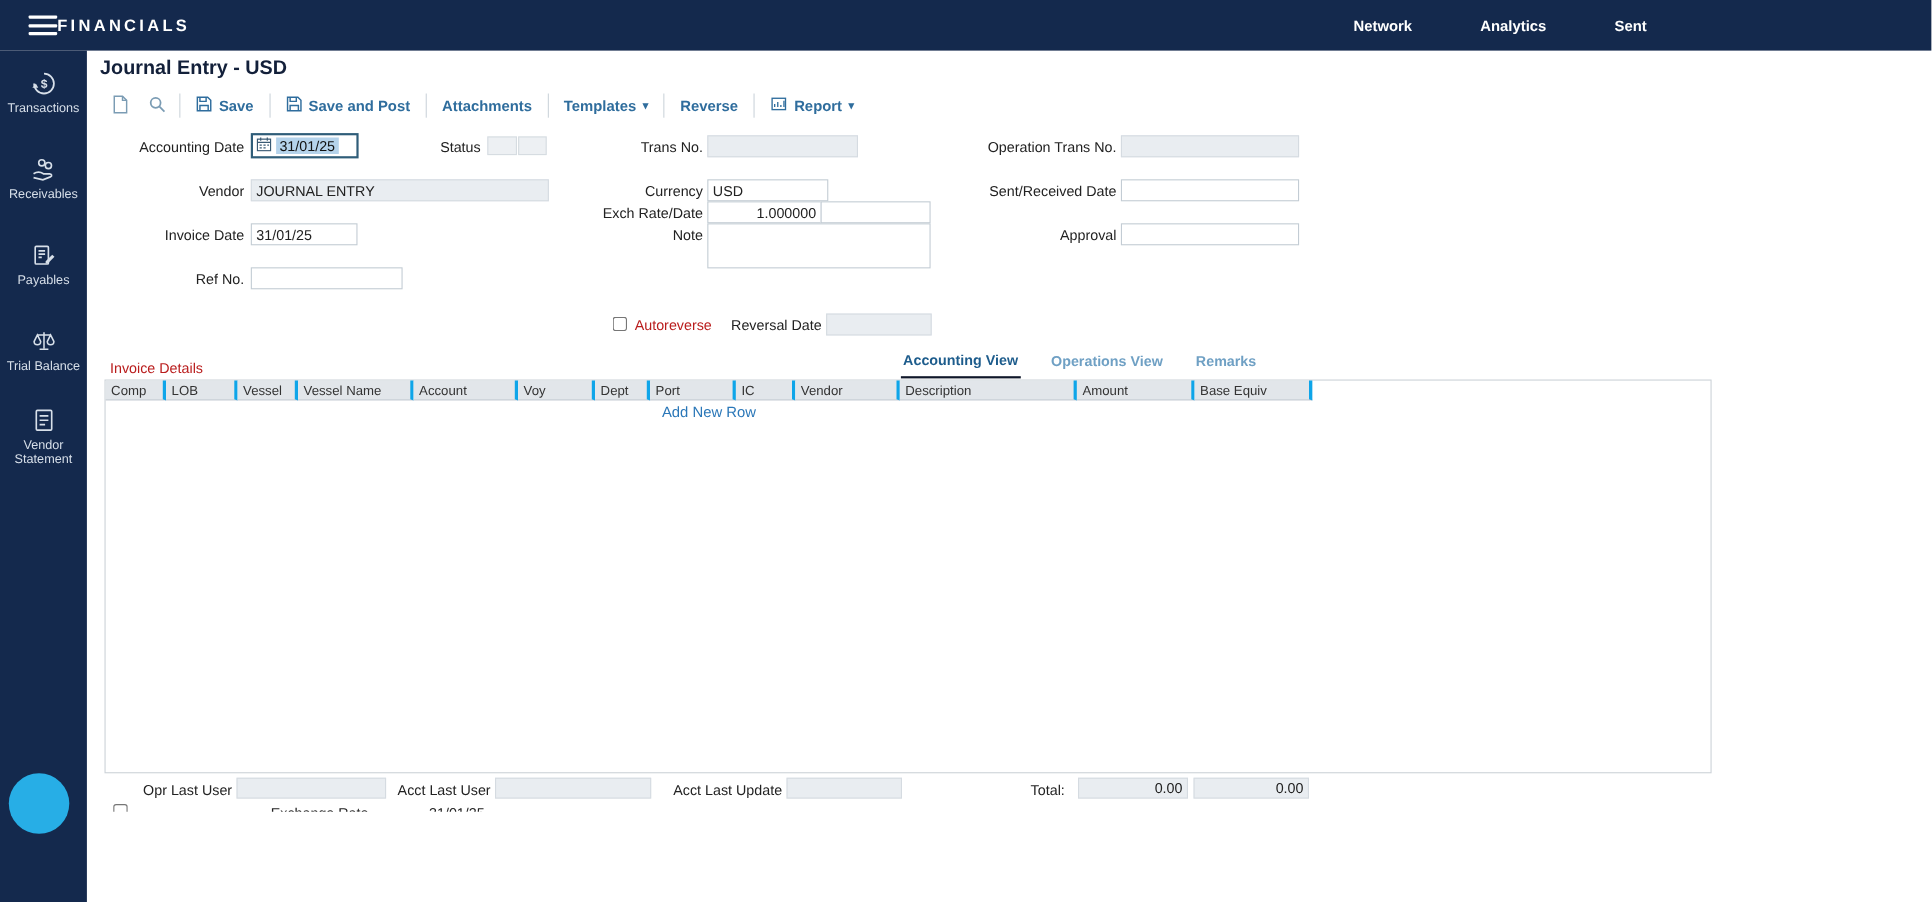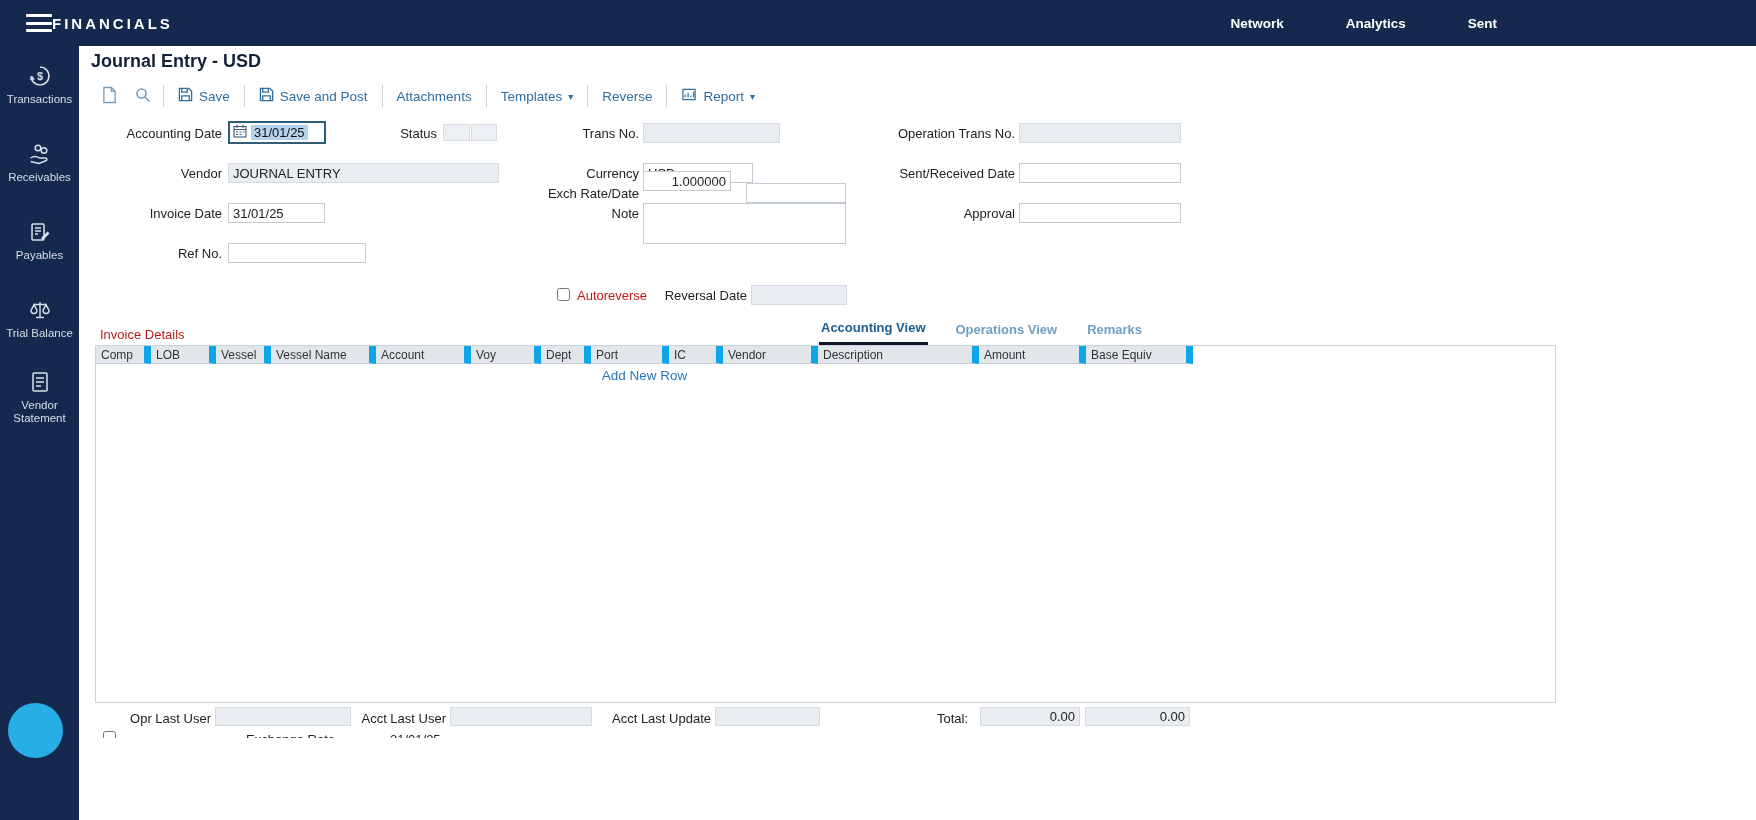--- a/index.html
+++ b/index.html
@@ -26,21 +26,21 @@
   .fab { position:absolute; left:8px; top:657px; width:55px; height:55px; border-radius:50%;
          background:#27aee6; border:none; cursor:pointer; }
 
   
   .main { position:absolute; left:79px; top:46px; width:1677px; height:774px; background:#fff; overflow:hidden; }
   .page-title { position:absolute; left:12px; top:5px; font-size:18px; font-weight:bold; color:#13203a; }
 
   .toolbar { position:absolute; left:14px; top:36px; height:28px; display:flex; align-items:center; }
   .tico { background:none; border:none; cursor:pointer; padding:0 9px; display:flex; align-items:center; }
   .tbtn { background:none; border:none; cursor:pointer; padding:0 11px; display:flex; align-items:center;
-          gap:6px; color:#2f6d9d; font-weight:normal; font-size:13.5px; font-family:inherit; }
+          gap:6px; color:#2f6d9d; font-weight:bold; font-size:13.5px; font-family:inherit; }
   .tsep { width:1px; height:22px; background:#ccd4db; margin:0 3px; }
   .caret { font-size:10px; }
 
   
   .lbl { position:absolute; height:20px; line-height:20px; font-size:13px; color:#222; text-align:right; }
   .inp { position:absolute; height:20px; border:1px solid #c3ccd4; background:#fff; font-size:13px;
          color:#222; padding:0 4px; display:flex; align-items:center; }
   .inp.dis { background:#e9edf1; border-color:#d5dbe1; }
   .inp.num { justify-content:flex-end; }
   .focusbox { position:absolute; height:23px; border:2px solid #2f5d79; background:#fff; display:flex;
@@ -48,25 +48,25 @@
   .selval { background:#b5d3eb; padding:0 3px; }
   .minibox { position:absolute; height:17px; background:#edf0f3; border:1px solid #d6dce1; }
   .notearea { position:absolute; border:1px solid #c3ccd4; background:#fff; }
   .chk { position:absolute; width:13px; height:13px; margin:0; }
   .plain { position:absolute; font-size:13px; color:#b91c1c; height:20px; line-height:20px; }
 
   
   .tabs { position:absolute; left:740px; top:270px; display:flex; }
   .tab { font-size:13px; padding:4px 2px 7px 2px; margin-right:26px; cursor:pointer;
          color:#6fa0c4; font-weight:bold; background:none; border:none; font-family:inherit; }
-  .tab.active { color:#1d5c8c; border-bottom:4px solid #0f172a; }
+  .tab.active { color:#1d5c8c; border-bottom:2px solid #0f172a; }
   .grid { position:absolute; left:16px; top:299px; width:1461px; height:358px;
           border:1px solid #ccd2d8; background:#fff; }
   .ghead { display:flex; }
-  .th { height:18px; background:#e2e6ea; border-right:7px solid #0ea5e9; border-bottom:1px solid #c8ced5;
+  .th { height:18px; background:#e2e6ea; border-right:3px solid #0ea5e9; border-bottom:1px solid #c8ced5;
         font-size:12px; color:#333; padding:2px 5px; white-space:nowrap; overflow:hidden; cursor:pointer; }
   .addrow { position:absolute; left:17px; top:320px; width:1097px; text-align:center; }
   .addrow a { color:#2a77b8; font-size:13.5px; text-decoration:none; cursor:pointer; }
 
   
   .cutrow { position:absolute; left:0; top:684px; width:900px; height:8px; overflow:hidden; }
   .cutrow .lbl, .cutrow .plain { top:0; }
   .linkval { text-decoration:underline; color:#222; }
 </style>
 </head>
@@ -221,21 +221,21 @@
     <label class="lbl" style="left:3px;width:140px;top:118px">Vendor</label>
     <div class="inp dis" style="left:149px;top:117px;width:271px">JOURNAL ENTRY</div>
 
     <label class="lbl" style="left:420px;width:140px;top:118px">Currency</label>
     <div class="inp" style="left:564px;top:117px;width:110px">USD</div>
 
     <label class="lbl" style="left:776px;width:160px;top:118px">Sent/Received Date</label>
     <div class="inp" style="left:940px;top:117px;width:162px"></div>
 
     <label class="lbl" style="left:420px;width:140px;top:138px">Exch Rate/Date</label>
-    <div class="inp num" style="left:564px;top:125px;width:88px">1.000000</div>
+    <div class="inp num" style="left:564px;top:137px;width:104px">1.000000</div>
     <div class="inp" style="left:667px;top:137px;width:100px"></div>
 
     <label class="lbl" style="left:3px;width:140px;top:158px">Invoice Date</label>
     <div class="inp" style="left:149px;top:157px;width:97px">31/01/25</div>
 
     <label class="lbl" style="left:420px;width:140px;top:158px">Note</label>
     <div class="notearea" style="left:564px;top:157px;width:203px;height:41px"></div>
 
     <label class="lbl" style="left:776px;width:160px;top:158px">Approval</label>
     <div class="inp" style="left:940px;top:157px;width:162px"></div>

